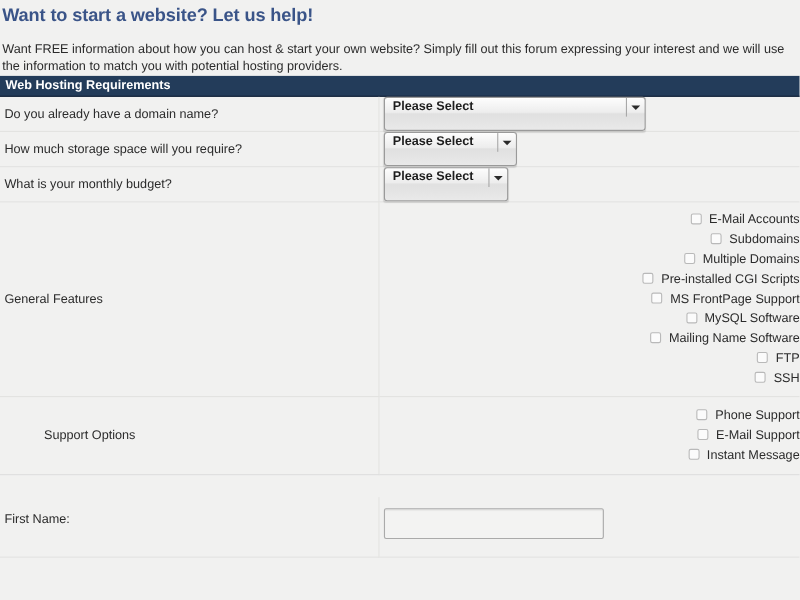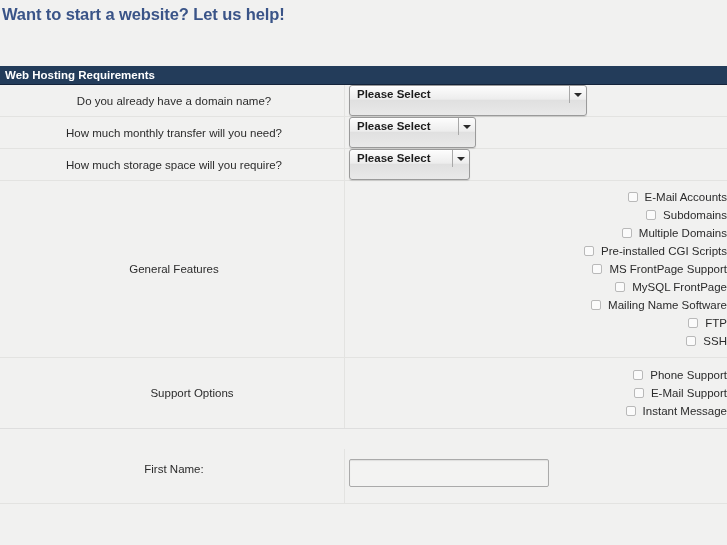--- a/index.html
+++ b/index.html
@@ -38,42 +38,40 @@
     background: #233c5a;
     color: #ffffff;
     font-size: 11.5px;
     font-weight: bold;
     height: 19px;
     line-height: 19px;
     padding-left: 5px;
     box-sizing: border-box;
     width: 727px;
     border-bottom: 1px solid #14233a;
-    margin-top: 42px;
   }
 
   .form-table {
     width: 727px;
     border-collapse: collapse;
     table-layout: fixed;
   }
   .form-table td {
     font-size: 11.5px;
     color: #2b2b2b;
     vertical-align: middle;
     padding: 0;
     border-bottom: 1px solid #e3e3e1;
   }
   .form-table tr.last-row td { border-bottom: 1px solid #dedede; }
 
   td.label-cell {
     width: 340px;
     padding-left: 4px;
     border-right: 1px solid #e3e3e1;
-    text-align: center;
   }
   td.field-cell {
     padding-left: 4px;
   }
 
   .row-q { height: 29px; }
 
   
   .sel {
     display: inline-block;
@@ -161,57 +159,58 @@
   .contact-row td { height: 40px; vertical-align: top; padding-top: 10px; }
   .contact-row td.label-cell { padding-top: 14px; vertical-align: top; }
 </style>
 </head>
 <body>
 
 <div class="page">
 
   <h1 class="page-title">Want to start a website? Let us help!</h1>
 
+  <p class="intro">Want FREE information about how you can host &amp; start your own website? Simply fill out this forum expressing your interest and we will use the information to match you with potential hosting providers.</p>
 
   <div class="section-bar">Web Hosting Requirements</div>
 
   <table class="form-table">
     <tbody>
 
       <tr class="row-q">
         <td class="label-cell">Do you already have a domain name?</td>
         <td class="field-cell">
           <span class="sel" style="width:238px">
             <span class="sel-text">Please Select</span>
             <span class="sel-arrow"></span>
           </span>
         </td>
       </tr>
 
-      <tr class="row-q">
-        <td class="label-cell">How much monthly transfer will you need?</td>
-        <td class="field-cell">
-          <span class="sel" style="width:127px">
-            <span class="sel-text">Please Select</span>
-            <span class="sel-arrow"></span>
-          </span>
-        </td>
-      </tr>
 
       <tr class="row-q">
         <td class="label-cell">How much storage space will you require?</td>
         <td class="field-cell">
           <span class="sel" style="width:121px">
             <span class="sel-text">Please Select</span>
             <span class="sel-arrow"></span>
           </span>
         </td>
       </tr>
 
 
+      <tr class="row-q">
+        <td class="label-cell">What is your monthly budget?</td>
+        <td class="field-cell">
+          <span class="sel" style="width:113px">
+            <span class="sel-text">Please Select</span>
+            <span class="sel-arrow"></span>
+          </span>
+        </td>
+      </tr>
 
       <tr class="features-row">
         <td class="label-cell">General Features</td>
         <td class="field-cell">
           <div class="chk-list">
             <div class="chk-row">
               <span class="chk-box"></span><span class="chk-label">E-Mail Accounts</span>
             </div>
             <div class="chk-row">
               <span class="chk-box"></span><span class="chk-label">Subdomains</span>
@@ -219,21 +218,21 @@
             <div class="chk-row">
               <span class="chk-box"></span><span class="chk-label">Multiple Domains</span>
             </div>
             <div class="chk-row">
               <span class="chk-box"></span><span class="chk-label">Pre-installed CGI Scripts</span>
             </div>
             <div class="chk-row">
               <span class="chk-box"></span><span class="chk-label">MS FrontPage Support</span>
             </div>
             <div class="chk-row">
-              <span class="chk-box"></span><span class="chk-label">MySQL FrontPage</span>
+              <span class="chk-box"></span><span class="chk-label">MySQL Software</span>
             </div>
             <div class="chk-row">
               <span class="chk-box"></span><span class="chk-label">Mailing Name Software</span>
             </div>
             <div class="chk-row">
               <span class="chk-box"></span><span class="chk-label">FTP</span>
             </div>
             <div class="chk-row">
               <span class="chk-box"></span><span class="chk-label">SSH</span>
             </div>

